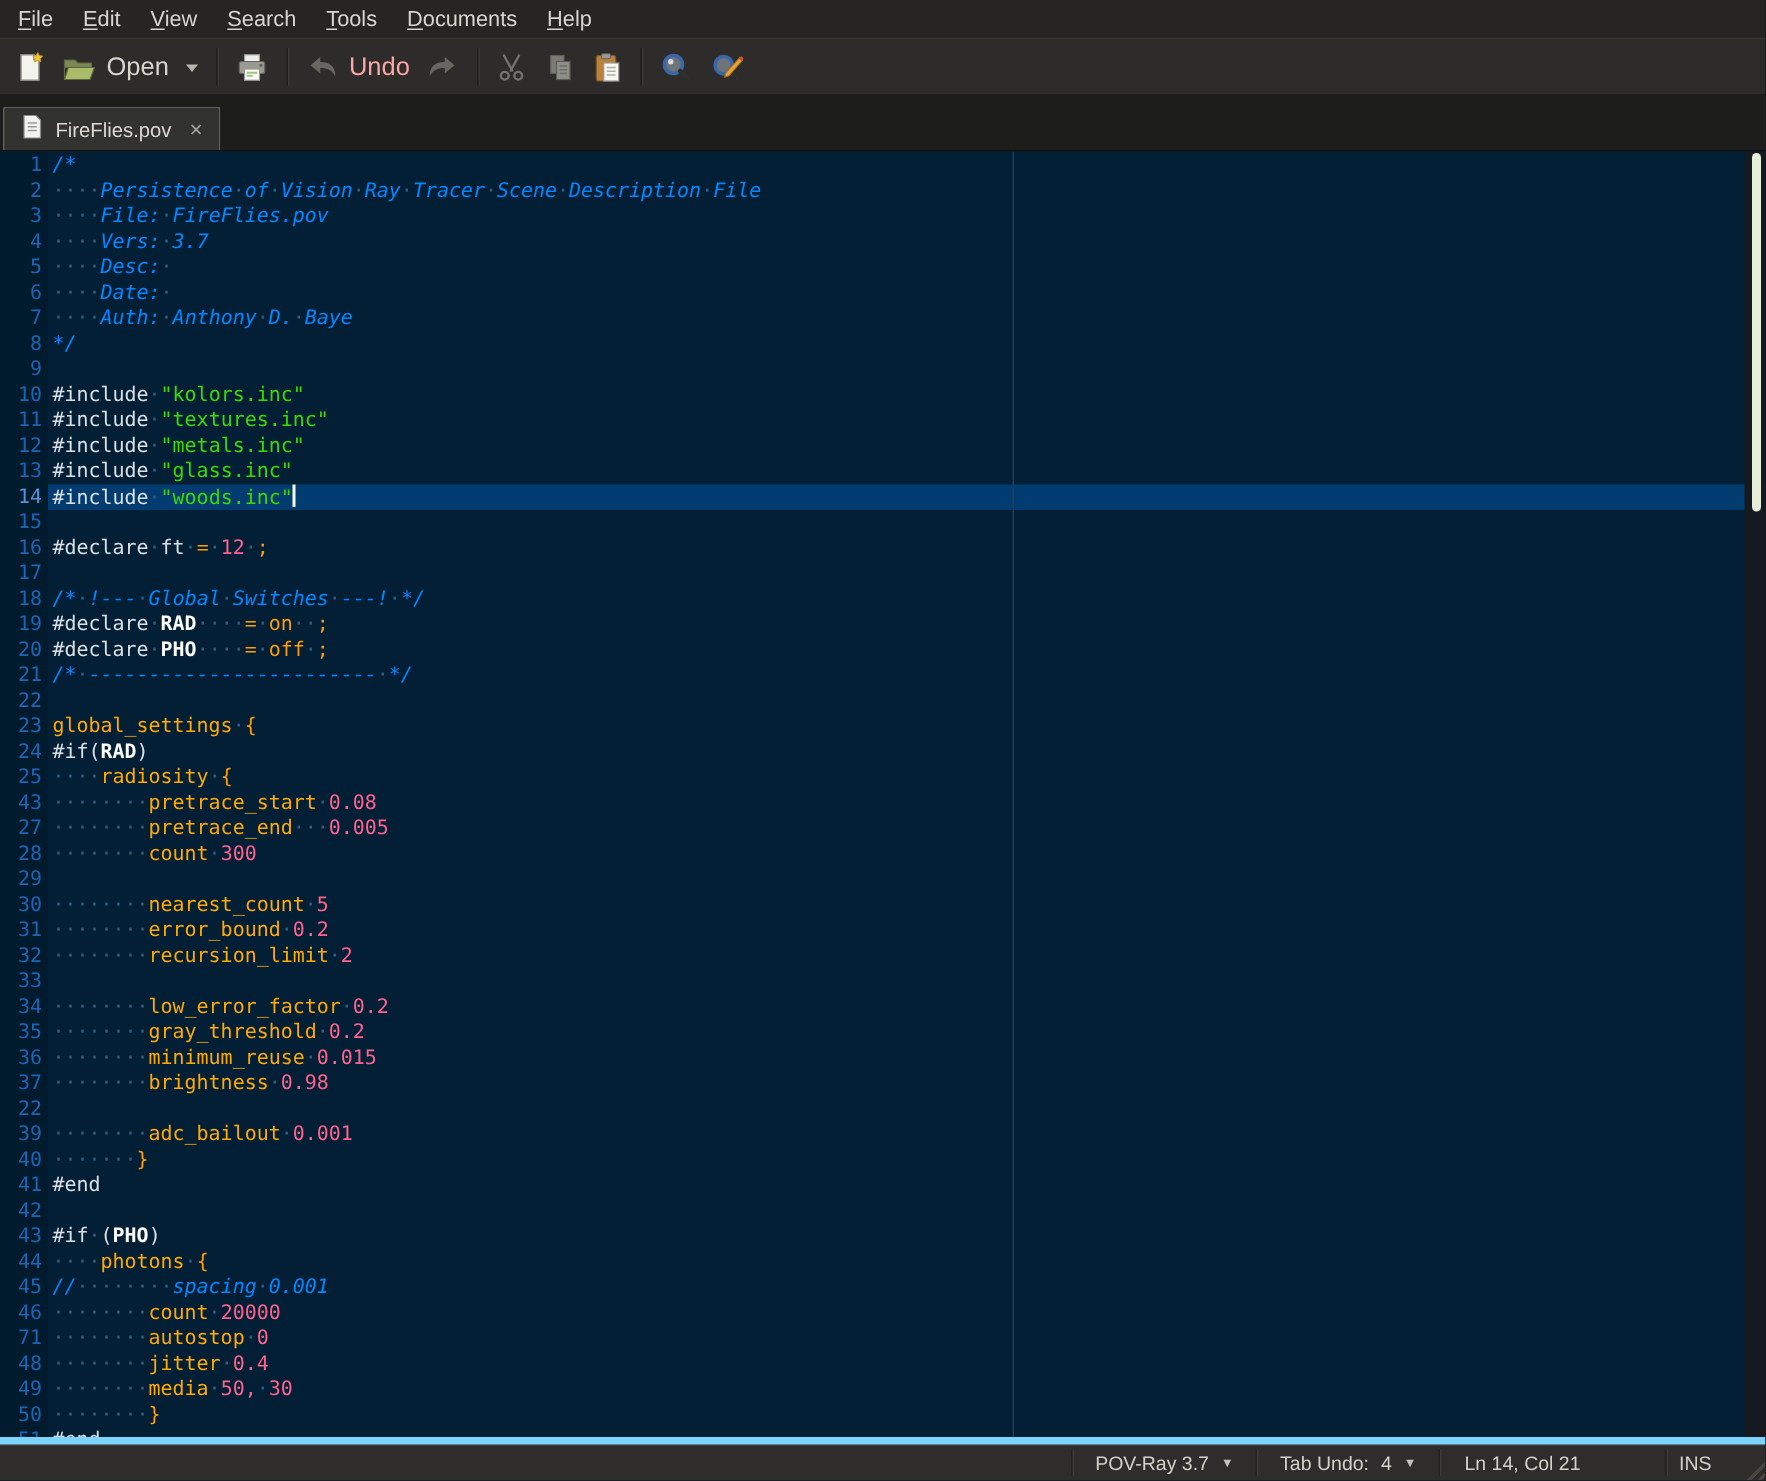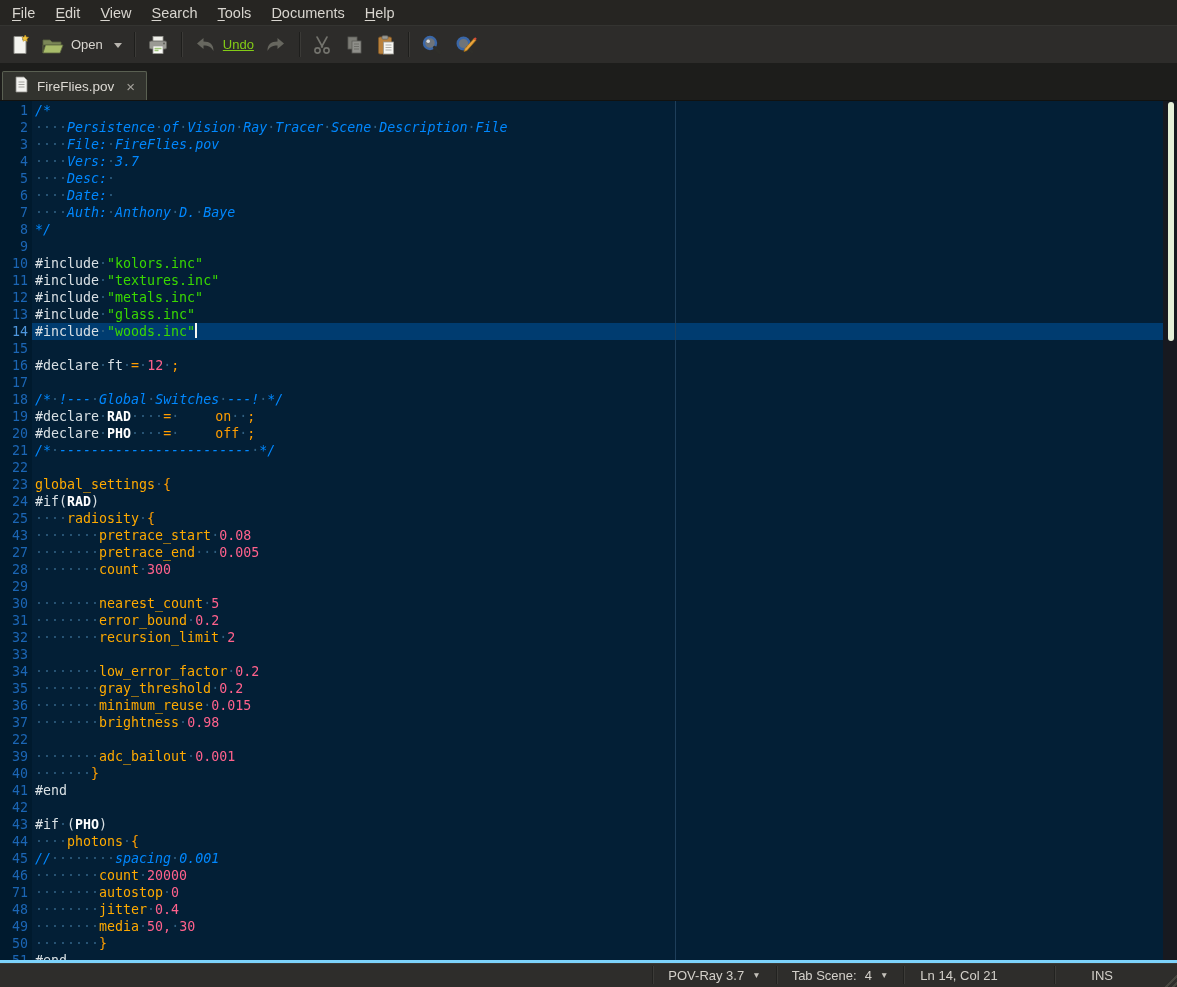--- a/index.html
+++ b/index.html
@@ -6,22 +6,22 @@
   .window{width:1177px;height:987px;display:flex;flex-direction:column;overflow:hidden;
           font-family:"Liberation Sans",sans-serif;color:var(--fg-ui);}
   
   .menubar{height:25px;background:var(--bg-menubar);display:flex;align-items:center;
            padding-left:2px;font-size:14.5px;flex:none;}
   .menu-item{padding:3px 10px;cursor:default;}
   .menu-item .mn{text-decoration:underline;text-underline-offset:2px;}
   
   .toolbar{height:37px;background:var(--bg-chrome);display:flex;align-items:center;
            padding:0 4px;flex:none;border-top:1px solid #343431;}
-  .tbtn{display:flex;align-items:center;gap:6px;padding:3px 5px;border-radius:3px;font-size:13px;}
-  .tbtn.disabled{color:#84cc16;text-decoration:underline;}
+  .tbtn{display:flex;align-items:center;gap:6px;padding:3px 5px;border-radius:3px;font-size:17px;}
+  .tbtn.disabled{color:#fca5a5;}
   .tbtn .svgwrap{display:flex;align-items:center;}
   .tsep{width:1px;height:25px;background:#1e1e1c;box-shadow:1px 0 0 #3b3a37;margin:0 6px;flex:none;}
   
   .tabbar{height:33px;background:var(--bg-tabbar);display:flex;align-items:flex-end;
           padding:4px 0 0 2px;flex:none;border-bottom:1px solid #121210;}
   .tab{height:28px;background:#32332e;border:1px solid #5a6052;border-bottom:none;
        border-radius:2px 2px 0 0;display:flex;align-items:center;gap:8px;padding:0 11px;
        font-size:13.5px;color:#dcd9d3;}
   .tab-close{color:#a5a29c;font-size:15px;line-height:1;padding-left:4px;}
   
@@ -33,40 +33,40 @@
   .line-number.current{color:var(--fg-linenum-cur);}
   .code{flex:1;padding-top:1px;white-space:pre;position:relative;z-index:1;min-width:0;}
   .code-line{height:17px;padding-left:3px;}
   .code-line.current{background:var(--bg-currentline);}
   .t-def{color:var(--fg-default);}
   .t-com{color:var(--fg-com);font-style:italic;}
   .t-str{color:var(--fg-str);}
   .t-num{color:var(--fg-num);}
   .t-kw{color:var(--fg-kw);font-weight:normal;}
   .t-op{color:var(--fg-op);}
-  .t-const{color:var(--fg-const);margin-left:36px;}
+  .t-const{color:var(--fg-const);}
   .t-id{color:var(--fg-id);font-weight:bold;}
   .t-ws{color:var(--fg-ws);font-style:normal;}
   .cursor{display:inline-block;width:2px;height:15px;background:var(--fg-cursor);
           vertical-align:-2px;}
   .margin-line{position:absolute;left:675px;top:0;bottom:0;width:1px;
                background:var(--margin-line);z-index:2;pointer-events:none;}
   .scrollbar{position:absolute;right:0;top:0;bottom:0;width:14px;background:#171920;z-index:3;}
   .scroll-thumb{position:absolute;right:3px;top:1px;width:6px;height:239px;
                 background:var(--scroll-thumb);border-radius:3px;}
   
   .statusbar{height:24px;background:var(--bg-statusbar);flex:none;display:flex;align-items:center;
-             font-size:13px;color:#d3d0ca;border-top:3px solid #7dd3fc;box-shadow:inset 0 1px 0 #3c3b38;
+             font-size:13px;color:#d3d0ca;border-top:5px solid #7dd3fc;box-shadow:inset 0 1px 0 #3c3b38;
              position:relative;}
   .sb-spacer{flex:1;}
   .sb-sep{width:1px;height:18px;background:#222220;box-shadow:1px 0 0 #3c3b38;flex:none;}
   .sb-combo{display:flex;align-items:center;gap:8px;padding:0 15px;height:100%;}
   .sb-arrow{font-size:8.5px;color:#c4c1bb;}
   .sb-pos{padding:0 16px;min-width:118px;}
-  .sb-ins{padding:0 36px;margin-right:28px;}
+  .sb-ins{padding:0 8px;margin-right:28px;}
   .grip{position:absolute;right:0;bottom:0;width:17px;height:17px;
         clip-path:polygon(100% 0,100% 100%,0 100%);
         background:repeating-linear-gradient(135deg,#46463f 0 2px,#2e2d2b 2px 5px);}
 </style>
 </head>
 <body>
 
 <div class="window">
 
   <div class="menubar" id="menubar">
@@ -260,21 +260,21 @@
 
   <div class="statusbar">
     <div class="sb-spacer"></div>
     <div class="sb-sep"></div>
     <div class="sb-combo">
       <span>POV-Ray 3.7</span>
       <span class="sb-arrow">▼</span>
     </div>
     <div class="sb-sep"></div>
     <div class="sb-combo">
-      <span>Tab Scene:</span>
+      <span>Tab Undo:</span>
       <span>4</span>
       <span class="sb-arrow">▼</span>
     </div>
     <div class="sb-sep"></div>
     <div class="sb-pos">Ln 14, Col 21</div>
     <div class="sb-sep"></div>
     <div class="sb-ins">INS</div>
     <div class="grip"></div>
   </div>
 

